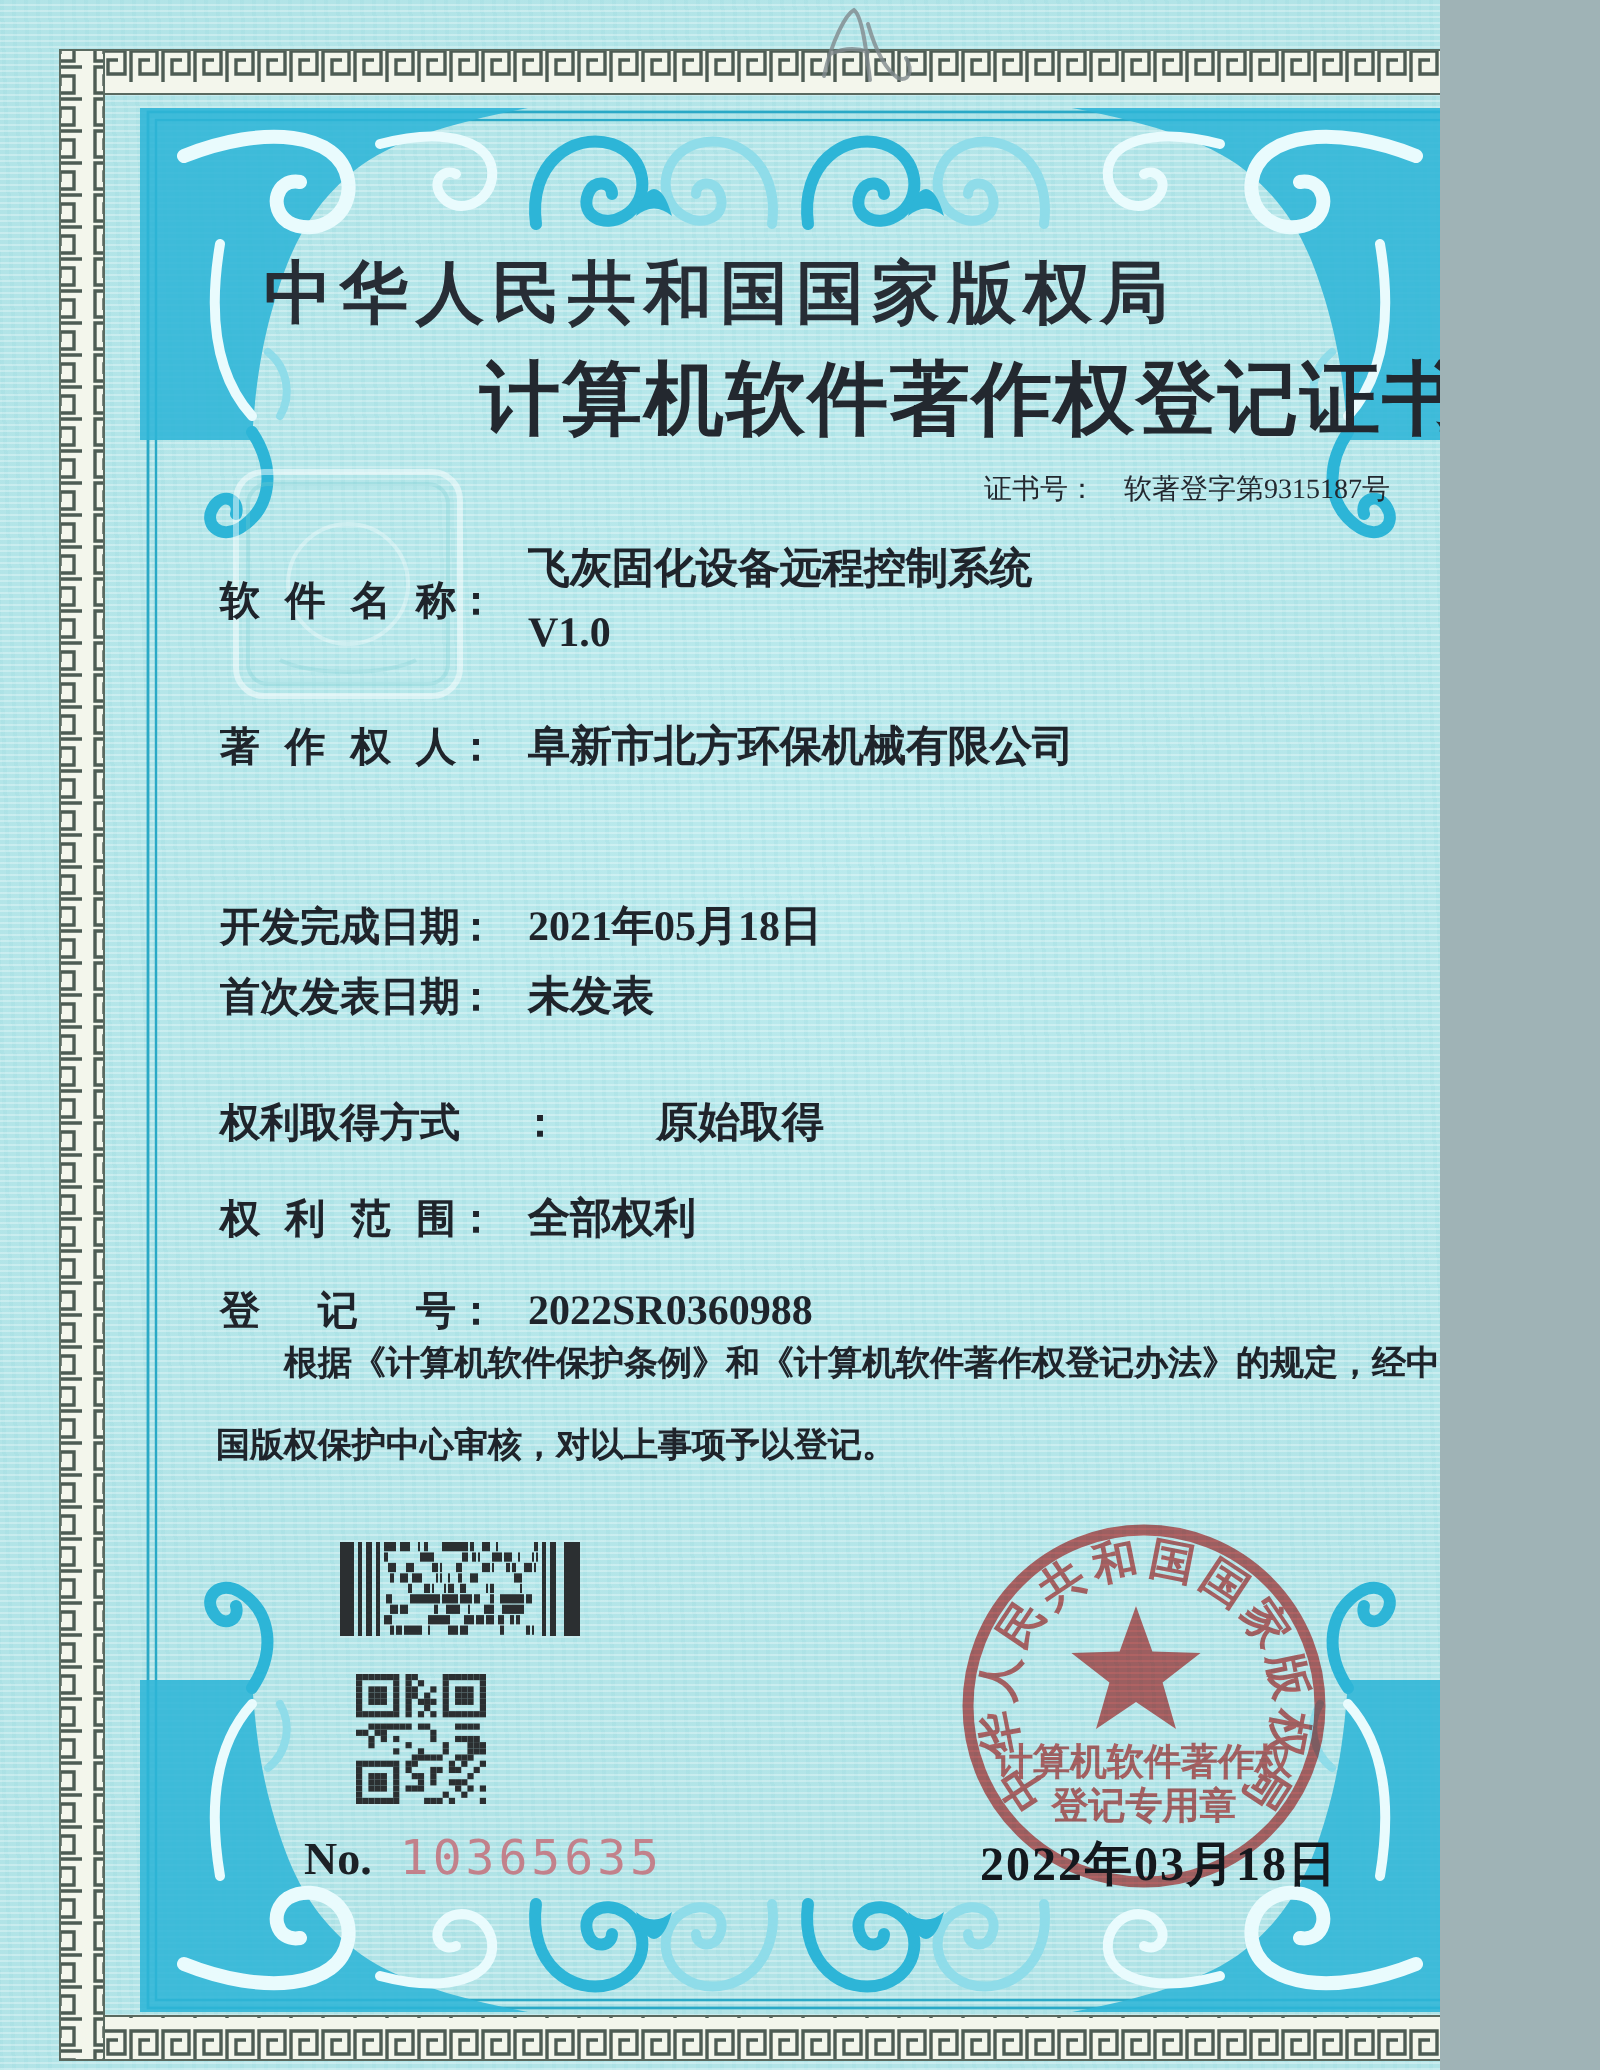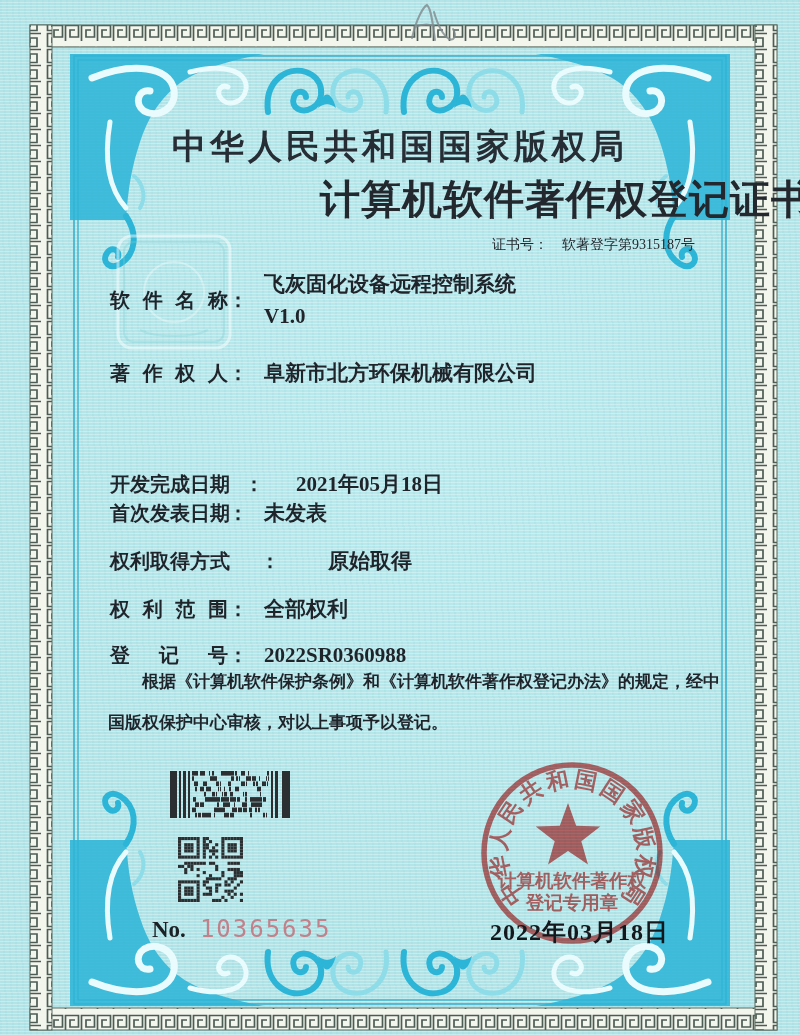--- a/index.html
+++ b/index.html
@@ -1,17 +1,17 @@
 <!DOCTYPE html>
 <html><head>
 <meta charset="utf-8">
 <style>
   html,body{margin:0;padding:0;background:#9fb3b6;}
   .page{
-    position:relative;width:800px;height:1035px;overflow:hidden;
+    position:relative;width:720px;height:1035px;overflow:hidden;
     font-family:"Liberation Serif","DejaVu Serif",serif;
     background-color:#b9e7e9;
     background-image:
       repeating-linear-gradient(0deg, rgba(255,255,255,.30) 0 1px, rgba(255,255,255,0) 1px 3px),
       repeating-linear-gradient(88deg, rgba(150,216,221,.22) 0 2px, rgba(150,216,221,0) 2px 6px),
       radial-gradient(circle at 55% 42%, rgba(186,234,237,.9), rgba(166,223,228,.4) 70%);
     color:#22272e;
   }
   .abs{position:absolute;}
   .deco{pointer-events:none;}
@@ -122,27 +122,27 @@
       <span>V1.0</span>
     </span>
   </div>
 
   <div class="abs field z-text" style="top:357px;">
     <span class="lbl">著作权人</span>
       <span class="colon">：</span>
     <span class="val">阜新市北方环保机械有限公司</span>
   </div>
 
-  <div class="abs field z-text" style="top:468px;gap:16px;">
+  <div class="abs field z-text" style="top:447px;">
     <span class="lbl">开发完成日期</span>
       <span class="colon">：</span>
     <span class="val">2021年05月18日</span>
   </div>
 
-  <div class="abs field z-text" style="top:497px;">
+  <div class="abs field z-text" style="top:482px;">
     <span class="lbl">首次发表日期</span>
       <span class="colon">：</span>
     <span class="val">未发表</span>
   </div>
 
   <div class="abs field z-text" style="top:545px;gap:32px;">
     <span class="lbl">权利取得方式</span>
       <span class="colon">：</span>
     <span class="val">原始取得</span>
   </div>

